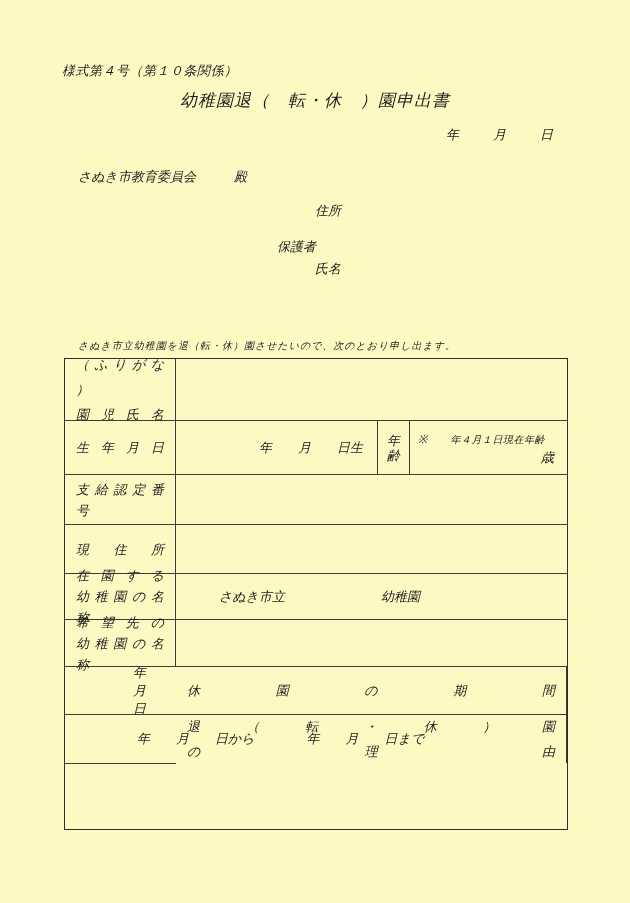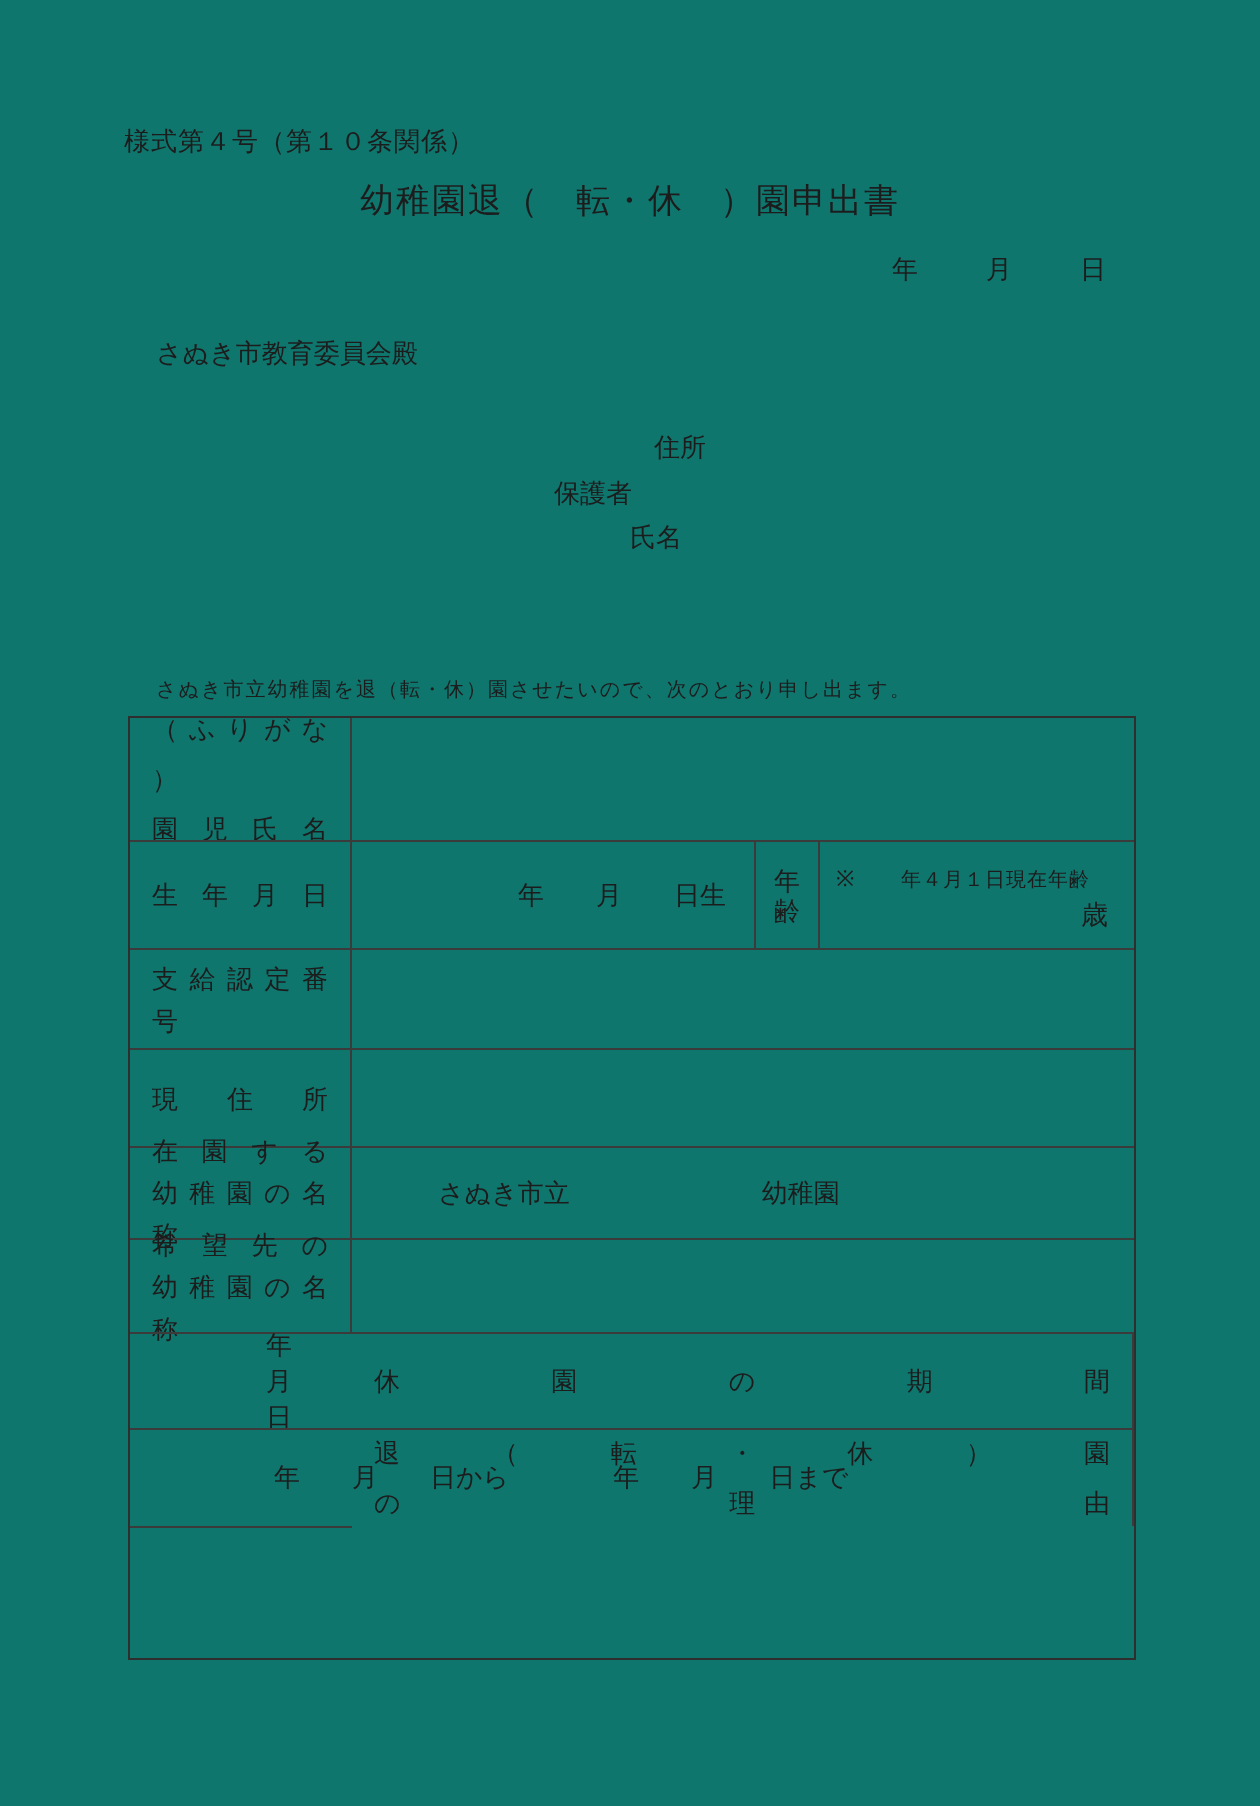--- a/index.html
+++ b/index.html
@@ -4,27 +4,27 @@
 <style>
   html,body{margin:0;padding:0;}
   body{
     width:630px;height:903px;
     background:#ffffff;
     font-family:"Liberation Serif","DejaVu Serif",serif;
     color:#1c1c1c;
     position:relative;
     overflow:hidden;
   }
-  .page{position:absolute;inset:0;background:#0f766e;}
+  .page{position:absolute;inset:0;background:#fef9c3;font-style:italic;}
   .abs{position:absolute;line-height:1.15;}
   .form-number{left:62px;top:64px;font-size:13px;letter-spacing:0.5px;}
   .title{left:0;right:0;top:91px;text-align:center;font-size:17px;letter-spacing:1px;}
   .date-line{right:77px;top:128px;font-size:13px;display:flex;gap:34px;}
-  .addressee-line{left:78px;top:170px;font-size:13px;display:flex;}
-  .address-label{left:315px;top:217px;font-size:13px;margin-left:12px;}
+  .addressee-line{left:78px;top:170px;font-size:13px;display:flex;gap:38px;}
+  .address-label{left:315px;top:204px;font-size:13px;}
   .guardian-label{left:277px;top:240px;font-size:13px;}
   .name-label{left:315px;top:262px;font-size:13px;}
   .intro{left:78px;top:340px;font-size:10px;letter-spacing:1px;white-space:nowrap;}
 
   .form-table{
     position:absolute;left:64px;top:358px;width:504px;height:472px;
     box-sizing:border-box;border:1.5px solid #2e2e2e;
     display:grid;
     grid-template-columns:111px 1fr;
     grid-template-rows:61px 54px 50px 49px 46px 47px 48px 49px 1fr;

